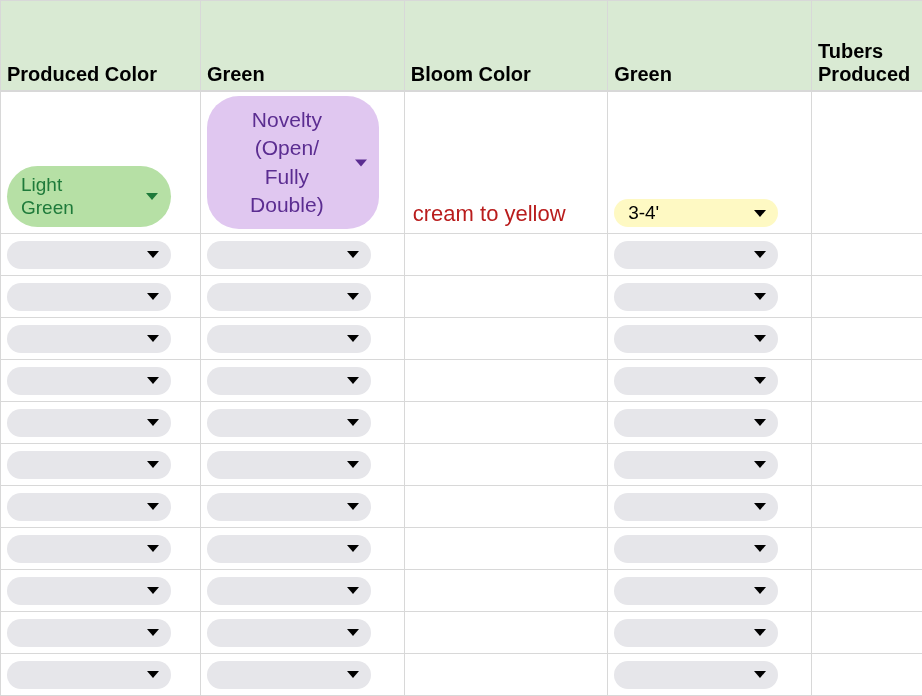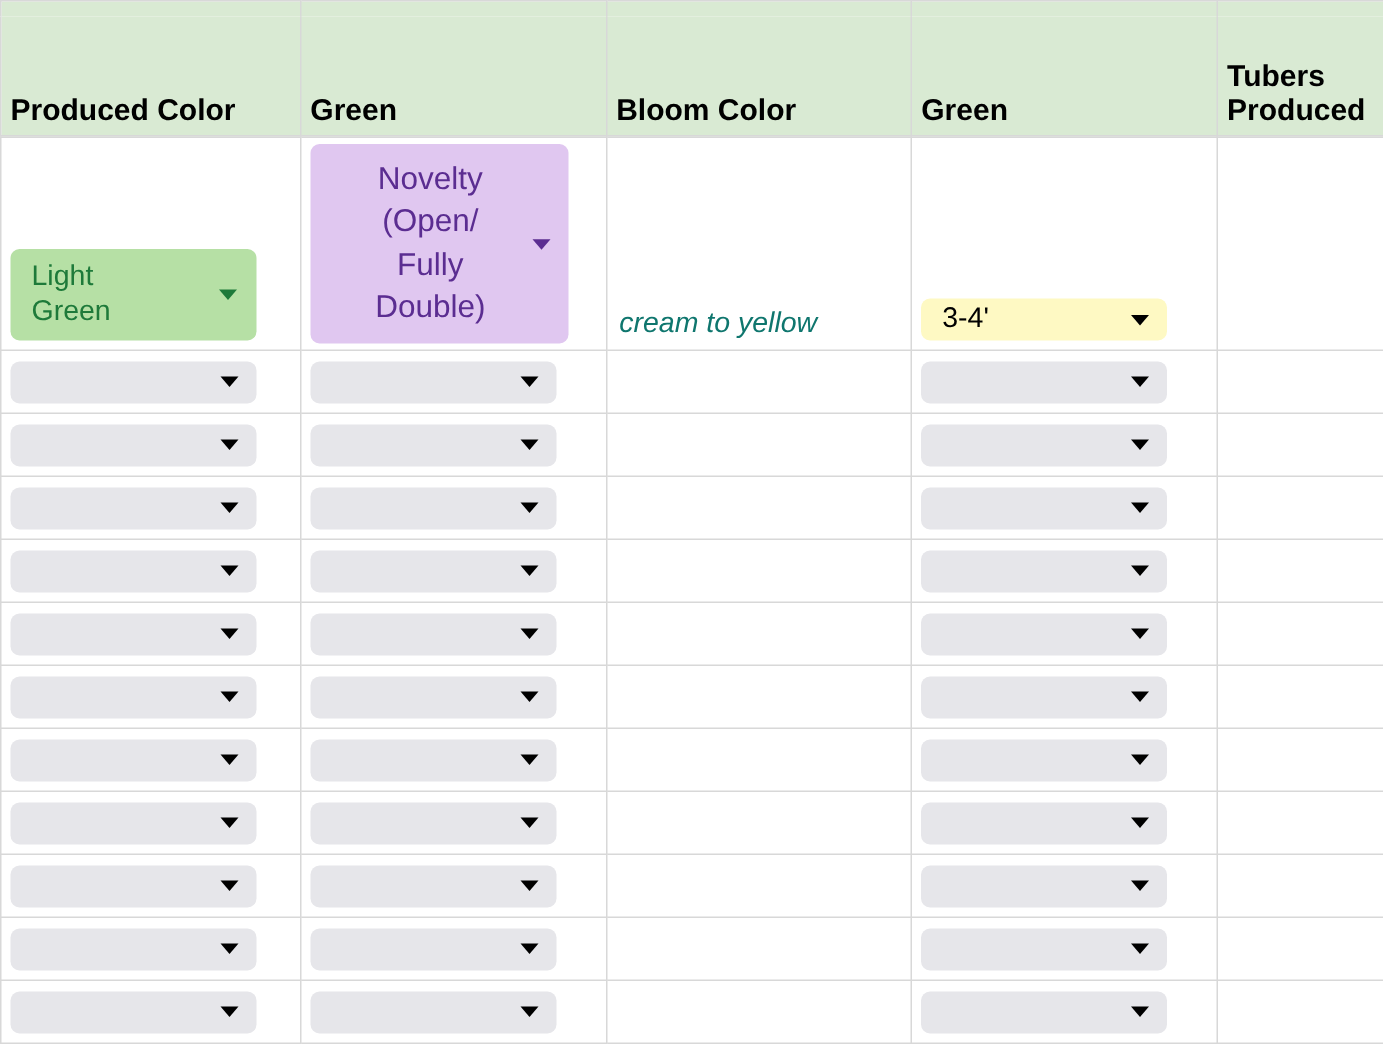--- a/index.html
+++ b/index.html
@@ -63,21 +63,21 @@
   .data-row.first .form-cell {
     vertical-align: middle;
     padding-bottom: 4px;
     padding-top: 4px;
   }
   
   .chip {
     display: flex;
     align-items: center;
     justify-content: space-between;
-    border-radius: 6px;
+    border-radius: 32px;
     height: 28px;
     padding: 0 12px 0 14px;
     font-size: 19px;
     width: 164px;
     cursor: pointer;
   }
   .chip-empty {
     background: #e6e6ea;
     color: #000;
   }
@@ -122,23 +122,22 @@
     height: 0;
     border-left: 6px solid transparent;
     border-right: 6px solid transparent;
     display: inline-block;
   }
   .caret-black { border-top: 7px solid #000; }
   .caret-green { border-top: 7px solid #1e7a3a; }
   .caret-purple { border-top: 7px solid #5b2d91; }
   
   .italic-text {
-    font-style: italic;
-    color: #0f766e;
-    font-size: 19px;
+    color: #b91c1c;
+    font-size: 22px;
     padding-left: 2px;
   }
   .chip-text {
     white-space: pre-line;
   }
 </style>
 </head>
 <body>
 
 <div class="sheet">

